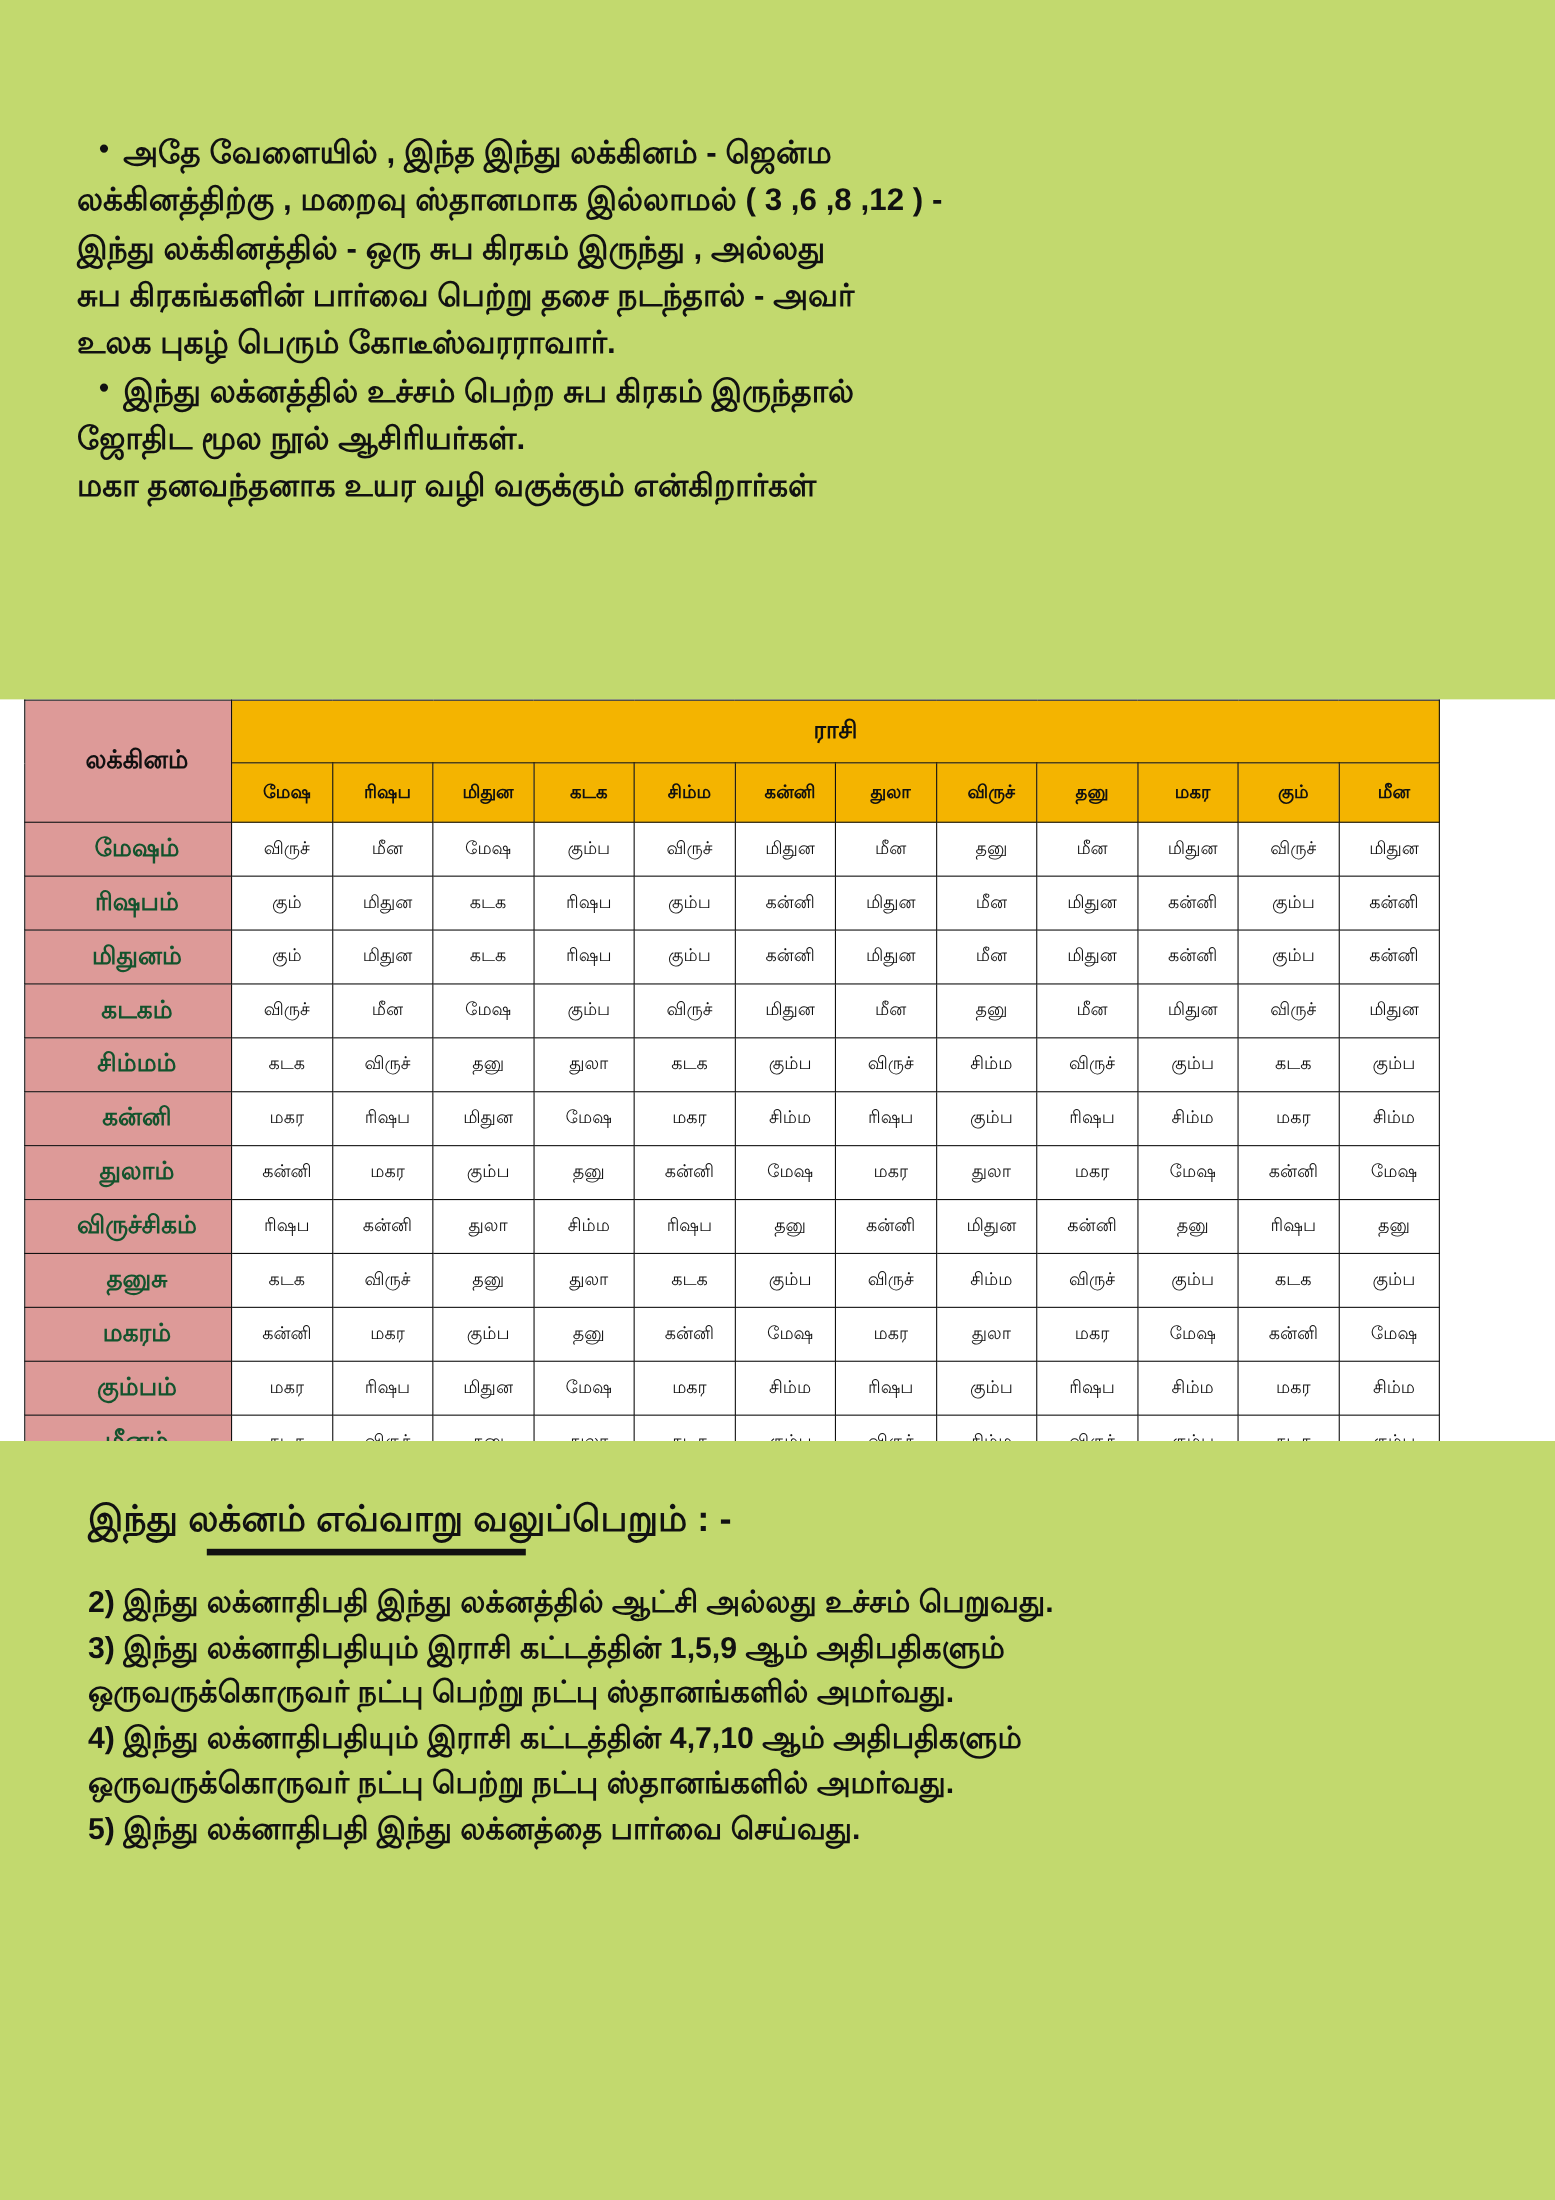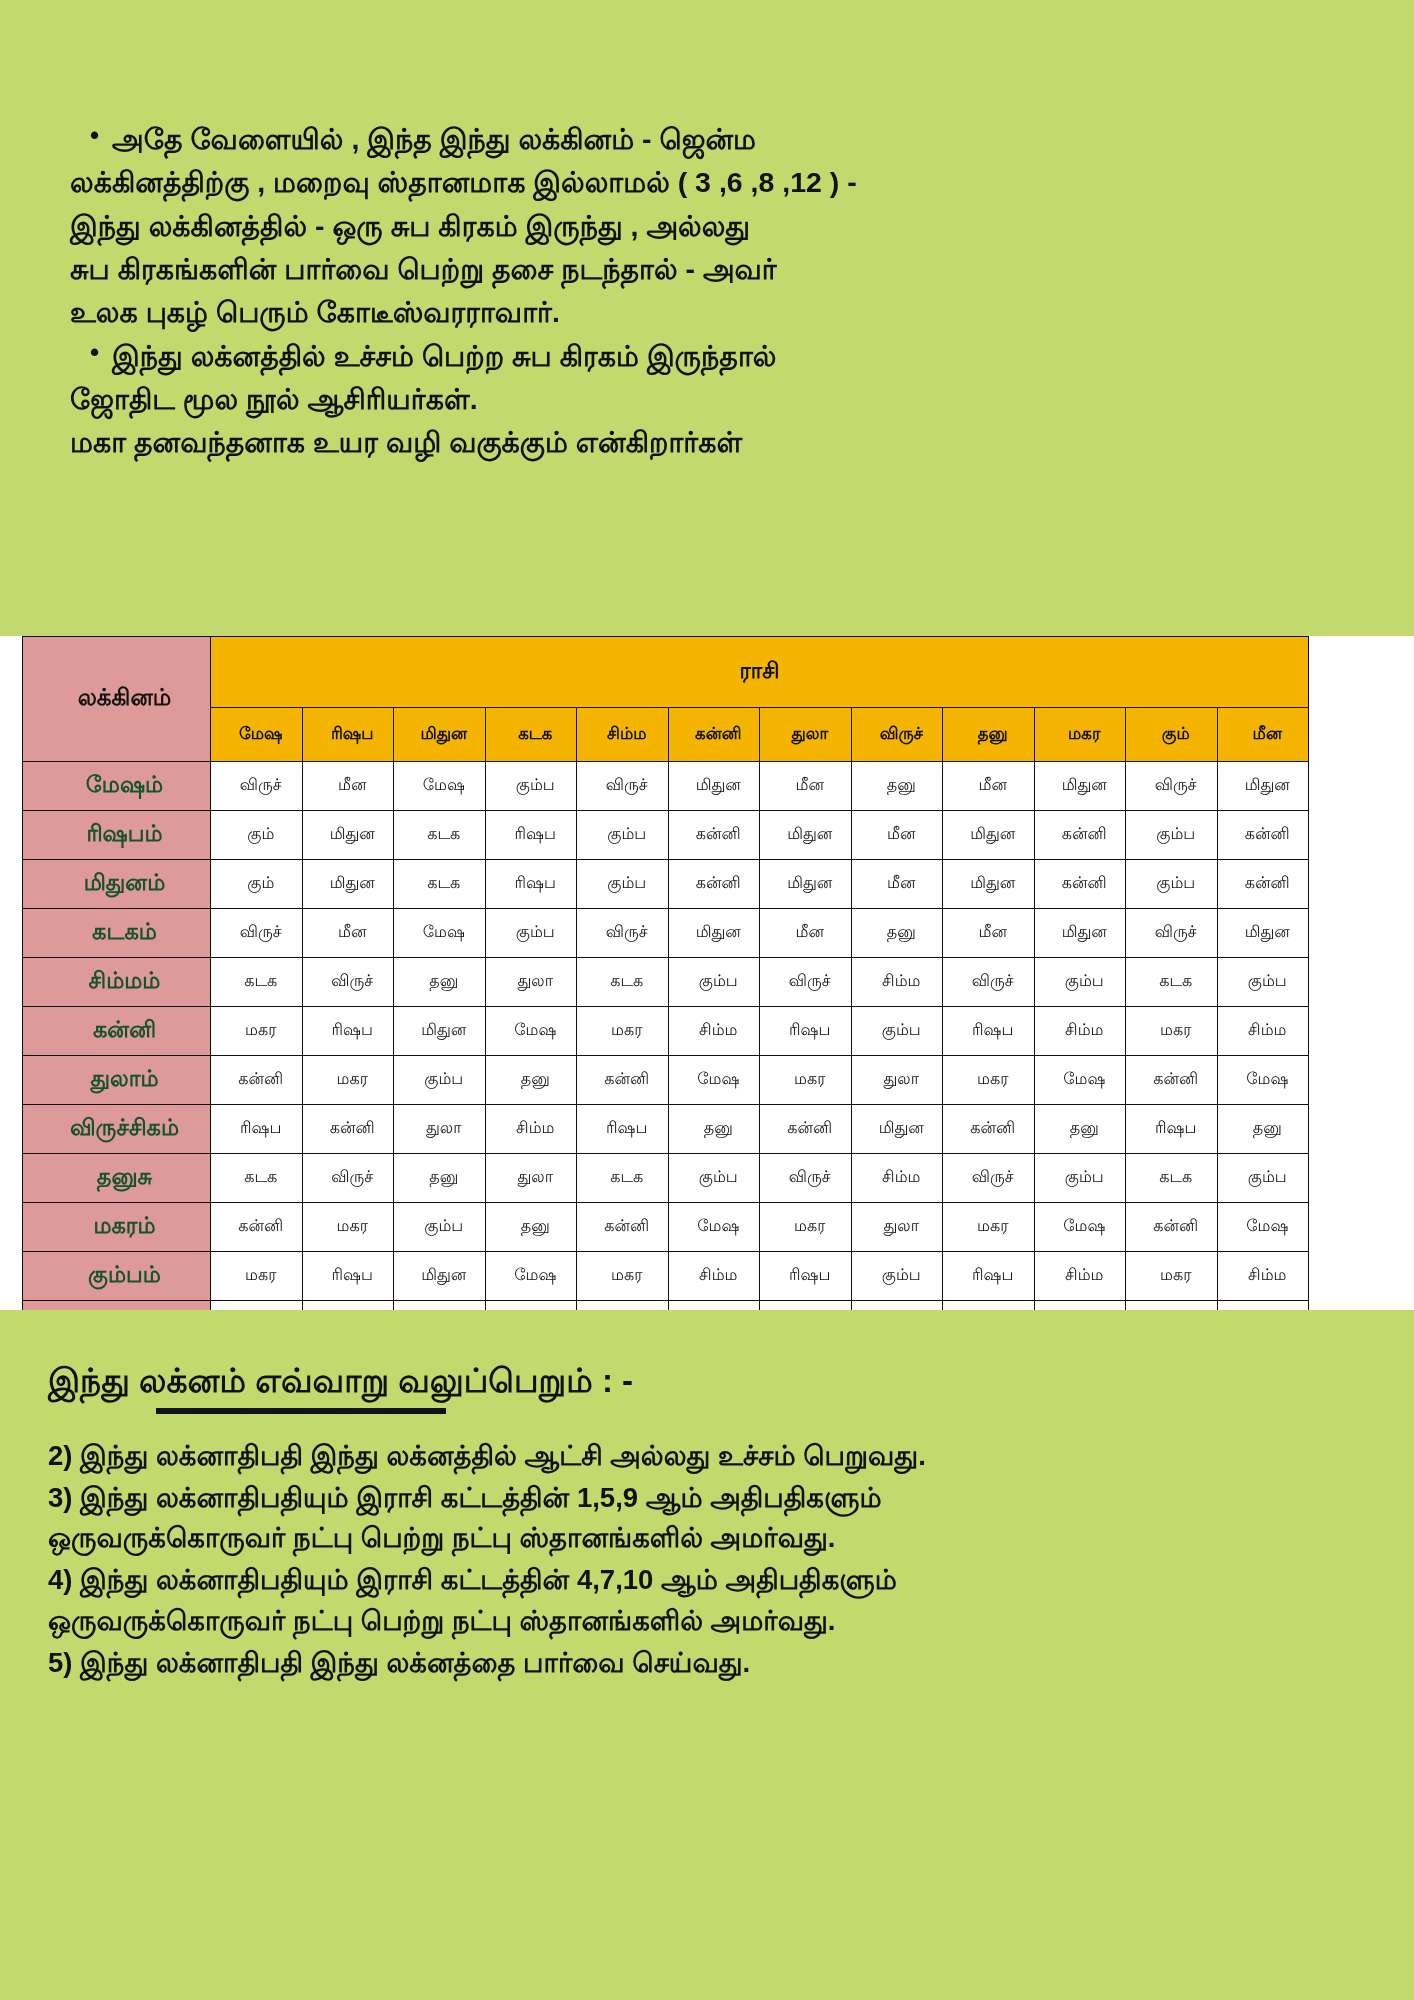--- a/index.html
+++ b/index.html
@@ -76,21 +76,21 @@
     width: 188px;
     height: 57px;
     text-align: left;
     padding-left: 16px !important;
   }
   .hdr-rasi {
     background: #f4b400;
     color: #111;
     font-size: 22px;
     font-weight: bold;
-    height: 71px;
+    height: 57px;
   }
   .sub-hdr {
     background: #f4b400;
     color: #111;
     font-size: 16.5px;
     font-weight: bold;
     height: 54px;
     text-align: left;
     padding-left: 9px !important;
     width: 91.5px;
@@ -115,20 +115,21 @@
   }
 
   
   .bottom-green {
     position: absolute;
     left: 0;
     top: 1310px;
     width: 1414px;
     height: 690px;
     background: #c2d96e;
+    padding-left: 32px;
   }
   .bottom-inner {
     padding: 52px 60px 0 48px;
   }
   .section-title {
     font-size: 33px;
     font-weight: bold;
     color: #111;
     margin-bottom: 4px;
   }

